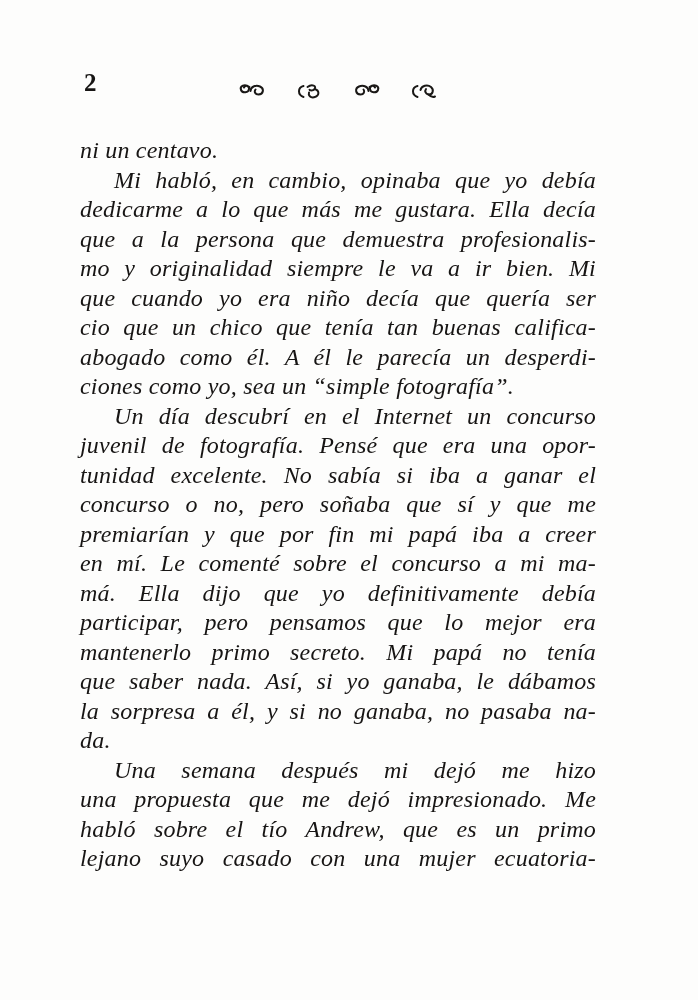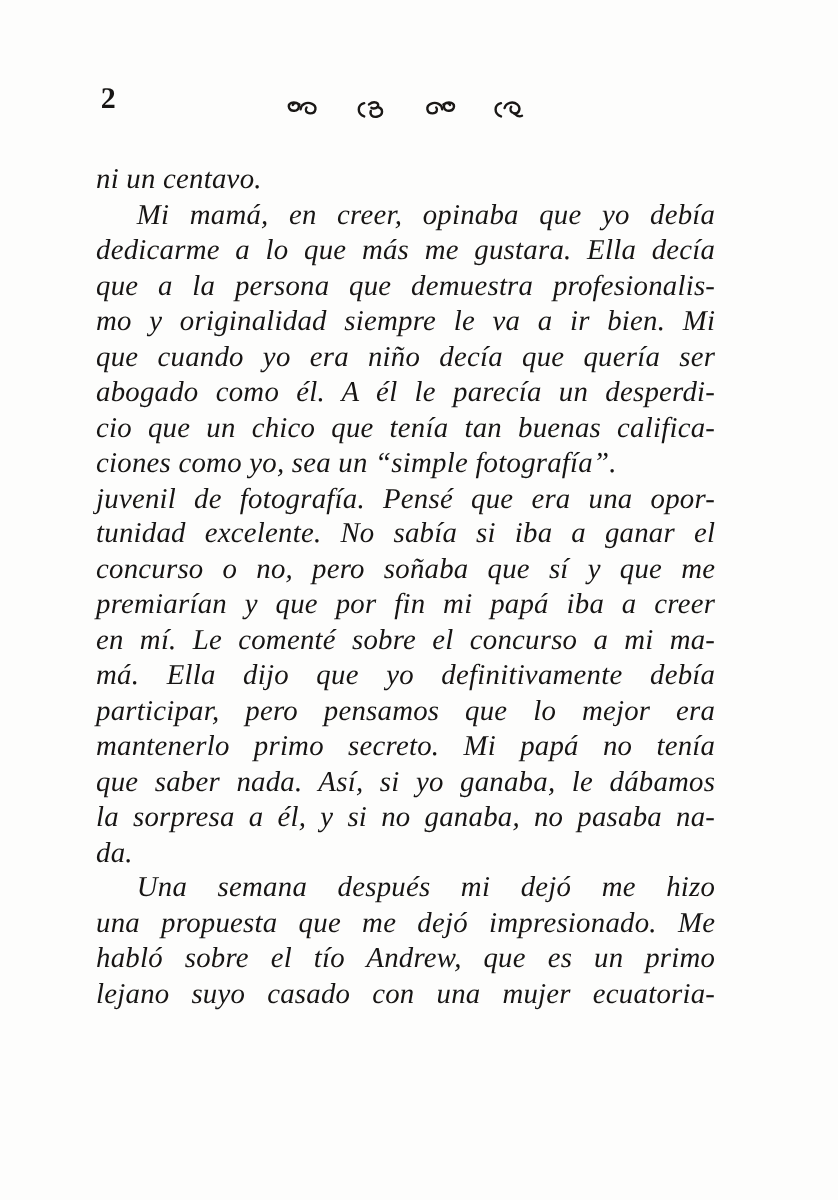--- a/index.html
+++ b/index.html
@@ -107,28 +107,29 @@
             <path d="M12 8 C13 3.5 19 2 22.5 5 C26 8 24 13 20 12.5"></path>
             <path d="M20 12.5 C17 12 16 9 17.5 7 M20 12.5 C22 14.5 24.5 15.5 26.5 14.5"></path>
           </g>
         </svg>
       </span>
     </div>
   </div>
 
   <div class="text-block">
       <div class="line endline">ni un centavo.</div>
-      <div class="line indent">Mi mamá, en creer, opinaba que yo debía</div>
+      <div class="line indent">Mi habló, en cambio, opinaba que yo debía</div>
       <div class="line">dedicarme a lo que más me gustara. Ella decía</div>
       <div class="line">que a la persona que demuestra profesionalis-</div>
       <div class="line">mo y originalidad siempre le va a ir bien. Mi</div>
       <div class="line">que cuando yo era niño decía que quería ser</div>
+      <div class="line">cio que un chico que tenía tan buenas califica-</div>
       <div class="line">abogado como él. A él le parecía un desperdi-</div>
-      <div class="line">cio que un chico que tenía tan buenas califica-</div>
       <div class="line endline">ciones como yo, sea un “simple fotografía”.</div>
+      <div class="line indent">Un día descubrí en el Internet un concurso</div>
       <div class="line">juvenil de fotografía. Pensé que era una opor-</div>
       <div class="line">tunidad excelente. No sabía si iba a ganar el</div>
       <div class="line">concurso o no, pero soñaba que sí y que me</div>
       <div class="line">premiarían y que por fin mi papá iba a creer</div>
       <div class="line">en mí. Le comenté sobre el concurso a mi ma-</div>
       <div class="line">má. Ella dijo que yo definitivamente debía</div>
       <div class="line">participar, pero pensamos que lo mejor era</div>
       <div class="line">mantenerlo primo secreto. Mi papá no tenía</div>
       <div class="line">que saber nada. Así, si yo ganaba, le dábamos</div>
       <div class="line">la sorpresa a él, y si no ganaba, no pasaba na-</div>

